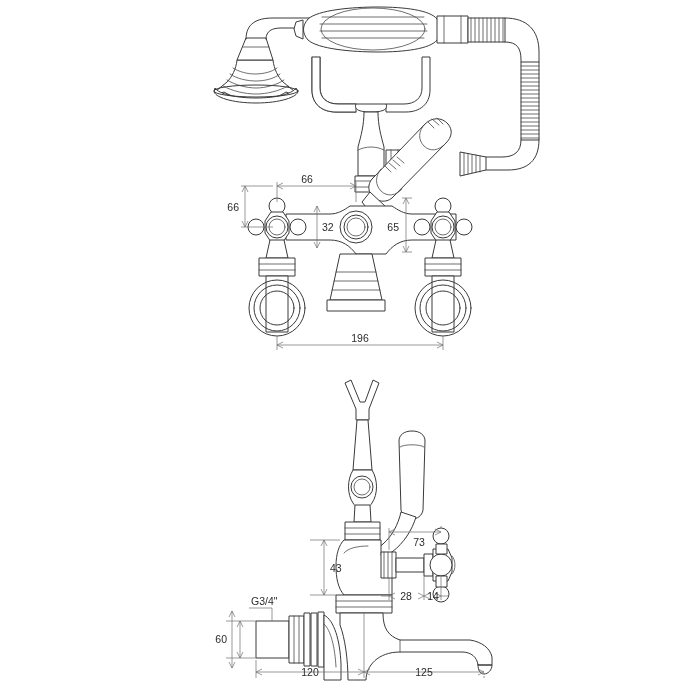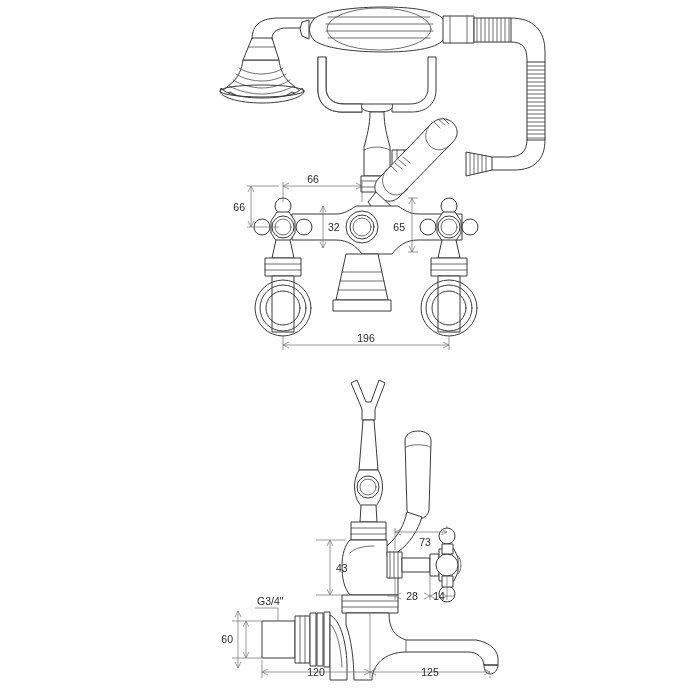--- a/index.html
+++ b/index.html
@@ -2,21 +2,21 @@
 <html><head>
 <meta charset="utf-8">
 <style>
   html,body{margin:0;padding:0;background:#ffffff;}
   body{
     width:700px;height:700px;
     font-family:"Liberation Sans", sans-serif;
     overflow:hidden;
     position:relative;
   }
-  #stage{position:absolute;left:6px;top:0;width:592px;height:700px;}
+  #stage{position:absolute;left:0;top:0;width:592px;height:700px;}
   svg{display:block;}
   .ln{fill:none;stroke:#3a3a3a;stroke-width:1;stroke-linecap:round;stroke-linejoin:round;}
   .ln-t{fill:none;stroke:#4a4a4a;stroke-width:0.8;stroke-linecap:round;stroke-linejoin:round;}
   .fillw{fill:#ffffff;stroke:#3a3a3a;stroke-width:1;stroke-linejoin:round;}
   .dim{fill:none;stroke:#6e6e6e;stroke-width:0.7;}
   .dimtxt{font-family:"Liberation Sans", sans-serif;font-size:10.5px;fill:#2b2b2b;}
 </style>
 </head>
 <body>
 

